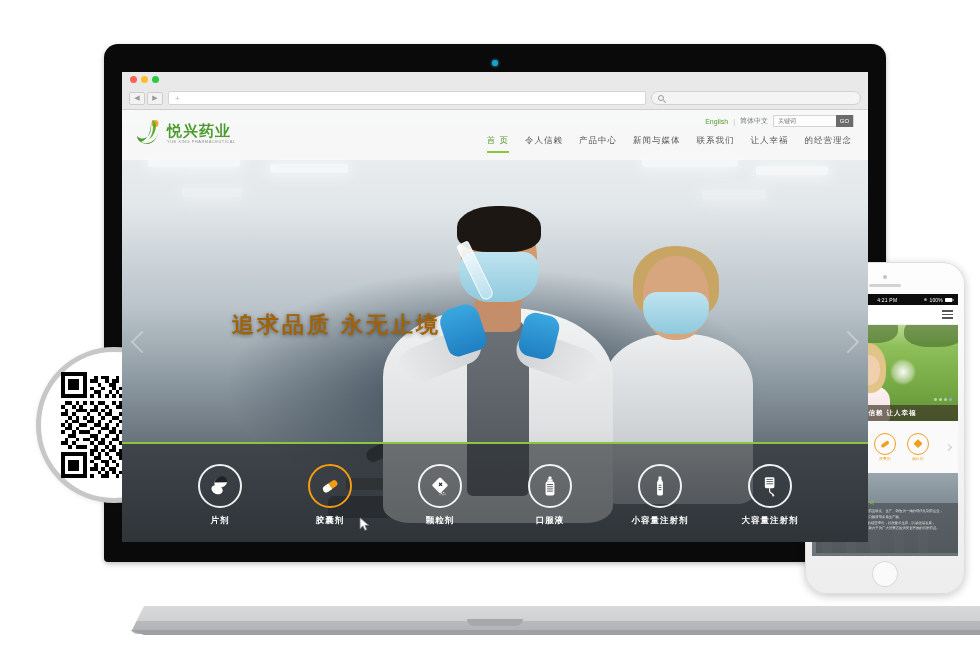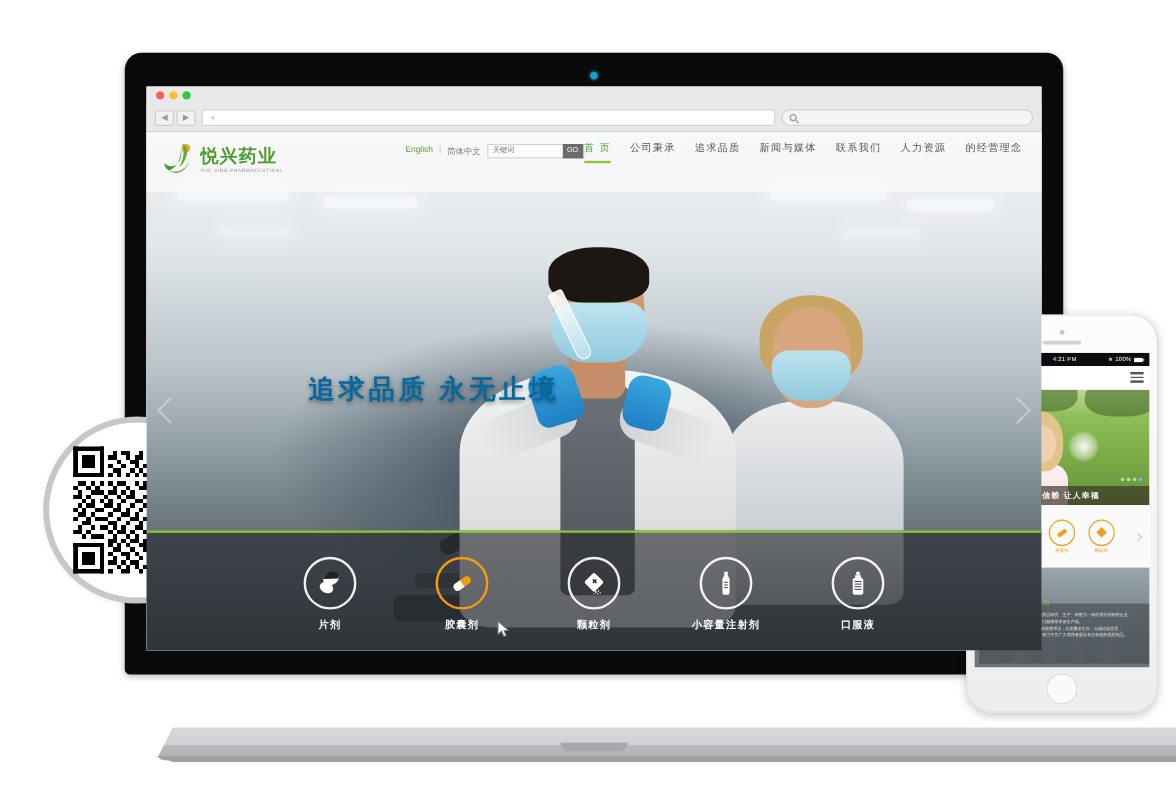--- a/index.html
+++ b/index.html
@@ -74,21 +74,21 @@
   #site-header {
     position:relative; z-index:6; height:50px; background:rgba(248,248,248,.94);
     display:flex; align-items:flex-start; padding:0 14px;
   }
   #logo { display:flex; align-items:center; gap:5px; margin-top:9px; }
   #logo-mark { width:26px; height:28px; position:relative; }
   #logo-text { line-height:1; }
   #logo-cn { font-size:15px; font-weight:bold; color:#4a9c2d; letter-spacing:1px; display:block; }
   #logo-en { font-size:4px; color:#8f8f8f; letter-spacing:.5px; display:block; margin-top:2px; }
 
-  #header-right { margin-left:auto; display:flex; }
+  #header-right { margin-left:auto; display:flex; flex-direction:column; align-items:flex-end; }
   #utilbar { display:flex; align-items:center; gap:5px; margin-top:5px; font-size:7px; }
   .util-lang { color:#5a9b35; }
   .util-lang.cn { color:#7a7a7a; }
   .util-sep { color:#bdbdbd; }
   #util-search {
     display:flex; align-items:center; height:12px; border:1px solid #d4d4d4; background:#fdfdfd;
   }
   #util-search-input {
     border:0; outline:0; width:62px; height:100%; font-size:6px; color:#b0b0b0;
     padding-left:4px; background:transparent; font-family:"Liberation Sans",sans-serif;
@@ -173,22 +173,22 @@
   .f2-hair { position:absolute; left:30px; top:8px; width:86px; height:74px; background:#c9a564; border-radius:48% 48% 38% 38%; }
   .f2-mask { position:absolute; left:40px; top:54px; width:66px; height:42px; background:linear-gradient(180deg,#bfe3ef,#8fc9dd); border-radius:14px 14px 26px 26px; }
   #microscope {
     position:absolute; left:206px; top:300px; width:150px; height:108px;
   }
   .ms-base { position:absolute; left:0; bottom:0; width:130px; height:22px; background:#2b2f33; border-radius:6px; }
   .ms-arm { position:absolute; left:60px; bottom:16px; width:22px; height:74px; background:#303539; border-radius:8px; transform:rotate(6deg); }
   .ms-tube { position:absolute; left:36px; bottom:66px; width:60px; height:14px; background:#26292c; border-radius:7px; transform:rotate(-26deg); }
   .ms-stage { position:absolute; left:18px; bottom:28px; width:54px; height:12px; background:#3a3f43; border-radius:3px; }
   #hero-caption {
-    position:absolute; left:110px; top:200px; font-size:22px; font-weight:bold; color:#0369a1;
-    letter-spacing:3px; text-shadow:0 1px 4px rgba(0,0,0,.45); z-index:4; white-space:nowrap;margin-left:25px;
+    position:absolute; left:110px; top:200px; font-size:22px; font-weight:bold; color:#a16207;
+    letter-spacing:3px; text-shadow:0 1px 4px rgba(0,0,0,.45); z-index:4; white-space:nowrap;
   }
   .hero-arrow {
     position:absolute; top:224px; z-index:5; width:16px; height:16px;
     border-left:2px solid rgba(255,255,255,.6); border-bottom:2px solid rgba(255,255,255,.6);
     cursor:pointer; opacity:.55;
   }
   #hero-prev { left:12px; transform:rotate(45deg); }
   #hero-next { right:12px; transform:rotate(-135deg); }
 
   
@@ -394,25 +394,25 @@
               <span class="util-lang">English</span>
               <span class="util-sep">|</span>
               <span class="util-lang cn">简体中文</span>
               <div id="util-search">
                 <input id="util-search-input" type="text" placeholder="关键词" style="">
                 <button id="util-go">GO</button>
               </div>
             </div>
             <div id="mainnav">
               <span class="nav-item active">首 页</span>
-              <span class="nav-item">公司秉承</span>
-              <span class="nav-item">追求品质</span>
+              <span class="nav-item">令人信赖</span>
+              <span class="nav-item">产品中心</span>
               <span class="nav-item">新闻与媒体</span>
               <span class="nav-item">联系我们</span>
-              <span class="nav-item">人力资源</span>
+              <span class="nav-item">让人幸福</span>
               <span class="nav-item">的经营理念</span>
             </div>
           </div>
         </div>
 
         <div id="prodbar">
 
           <div class="prod">
             <div class="prod-circle">
               <svg viewBox="0 0 30 30" width="22" height="22" class="icon-svg">
@@ -445,53 +445,68 @@
                 <rect x="7" y="6" width="16" height="16" rx="2" fill="#fff" transform="rotate(45 15 14)"></rect>
                 <path d="M12.4 11.5 h2.1 v-2.1 h1.6 v2.1 h2.1 v1.6 h-2.1 v2.1 h-1.6 v-2.1 h-2.1 z" fill="#1f2326" transform="rotate(45 15 13)"></path>
                 <circle cx="17" cy="25" r="1" fill="#fff"></circle>
                   <circle cx="20" cy="24" r=".9" fill="#fff"></circle>
                 <circle cx="19" cy="27" r=".8" fill="#fff"></circle>
                   <circle cx="22" cy="26" r=".8" fill="#fff"></circle>
                 <circle cx="15" cy="27" r=".7" fill="#fff"></circle>
               </svg>
             </div>
             <span class="prod-label">颗粒剂</span>
-          </div>
-
-          <div class="prod">
-            <div class="prod-circle">
-              <svg viewBox="0 0 30 30" width="22" height="22" class="icon-svg">
-                <path d="M13 2 h4 v4 l2 4 v16 a2 2 0 0 1 -2 2 h-4 a2 2 0 0 1 -2 -2 v-16 l2 -4 z" fill="#fff"></path>
-                <g stroke="#1f2326" stroke-width="1">
-                  <line x1="13" y1="14" x2="17" y2="14"></line>
-                    <line x1="13" y1="17" x2="17" y2="17"></line>
-                  <line x1="13" y1="20" x2="17" y2="20"></line>
-                </g>
-              </svg>
-            </div>
-            <span class="prod-label">小容量注射剂</span>
           </div>
 
           <div class="prod">
             <div class="prod-circle">
               <svg viewBox="0 0 30 30" width="22" height="22" class="icon-svg">
                 <rect x="13" y="2" width="4" height="4" rx="1" fill="#fff"></rect>
                 <rect x="11.5" y="6" width="7" height="3" fill="#fff"></rect>
                 <rect x="9" y="9" width="12" height="19" rx="2.5" fill="#fff"></rect>
                 <g stroke="#1f2326" stroke-width="1">
                   <line x1="11" y1="13" x2="19" y2="13"></line>
                     <line x1="11" y1="16" x2="19" y2="16"></line>
                   <line x1="11" y1="19" x2="19" y2="19"></line>
                     <line x1="11" y1="22" x2="19" y2="22"></line>
                 </g>
               </svg>
             </div>
             <span class="prod-label">口服液</span>
           </div>
 
+          <div class="prod">
+            <div class="prod-circle">
+              <svg viewBox="0 0 30 30" width="22" height="22" class="icon-svg">
+                <path d="M13 2 h4 v4 l2 4 v16 a2 2 0 0 1 -2 2 h-4 a2 2 0 0 1 -2 -2 v-16 l2 -4 z" fill="#fff"></path>
+                <g stroke="#1f2326" stroke-width="1">
+                  <line x1="13" y1="14" x2="17" y2="14"></line>
+                    <line x1="13" y1="17" x2="17" y2="17"></line>
+                  <line x1="13" y1="20" x2="17" y2="20"></line>
+                </g>
+              </svg>
+            </div>
+            <span class="prod-label">小容量注射剂</span>
+          </div>
+
+          <div class="prod">
+            <div class="prod-circle">
+              <svg viewBox="0 0 30 30" width="22" height="22" class="icon-svg">
+                <rect x="8" y="3" width="13" height="15" rx="2" fill="#fff"></rect>
+                <g stroke="#1f2326" stroke-width="1">
+                  <line x1="10" y1="6" x2="19" y2="6"></line>
+                    <line x1="10" y1="9" x2="19" y2="9"></line>
+                  <line x1="10" y1="12" x2="19" y2="12"></line>
+                </g>
+                <path d="M14.5 18 v4 c0 3 5 3 5 6" stroke="#fff" stroke-width="1.6" fill="none"></path>
+                <circle cx="19.5" cy="28" r="1.4" fill="#fff"></circle>
+              </svg>
+            </div>
+            <span class="prod-label">大容量注射剂</span>
+          </div>
 
         </div>
       </div>
     </div>
 
     <div id="laptop-base"></div>
     <div id="laptop-notch"></div>
     <div id="laptop-base-edge"></div>
   </div>
 

